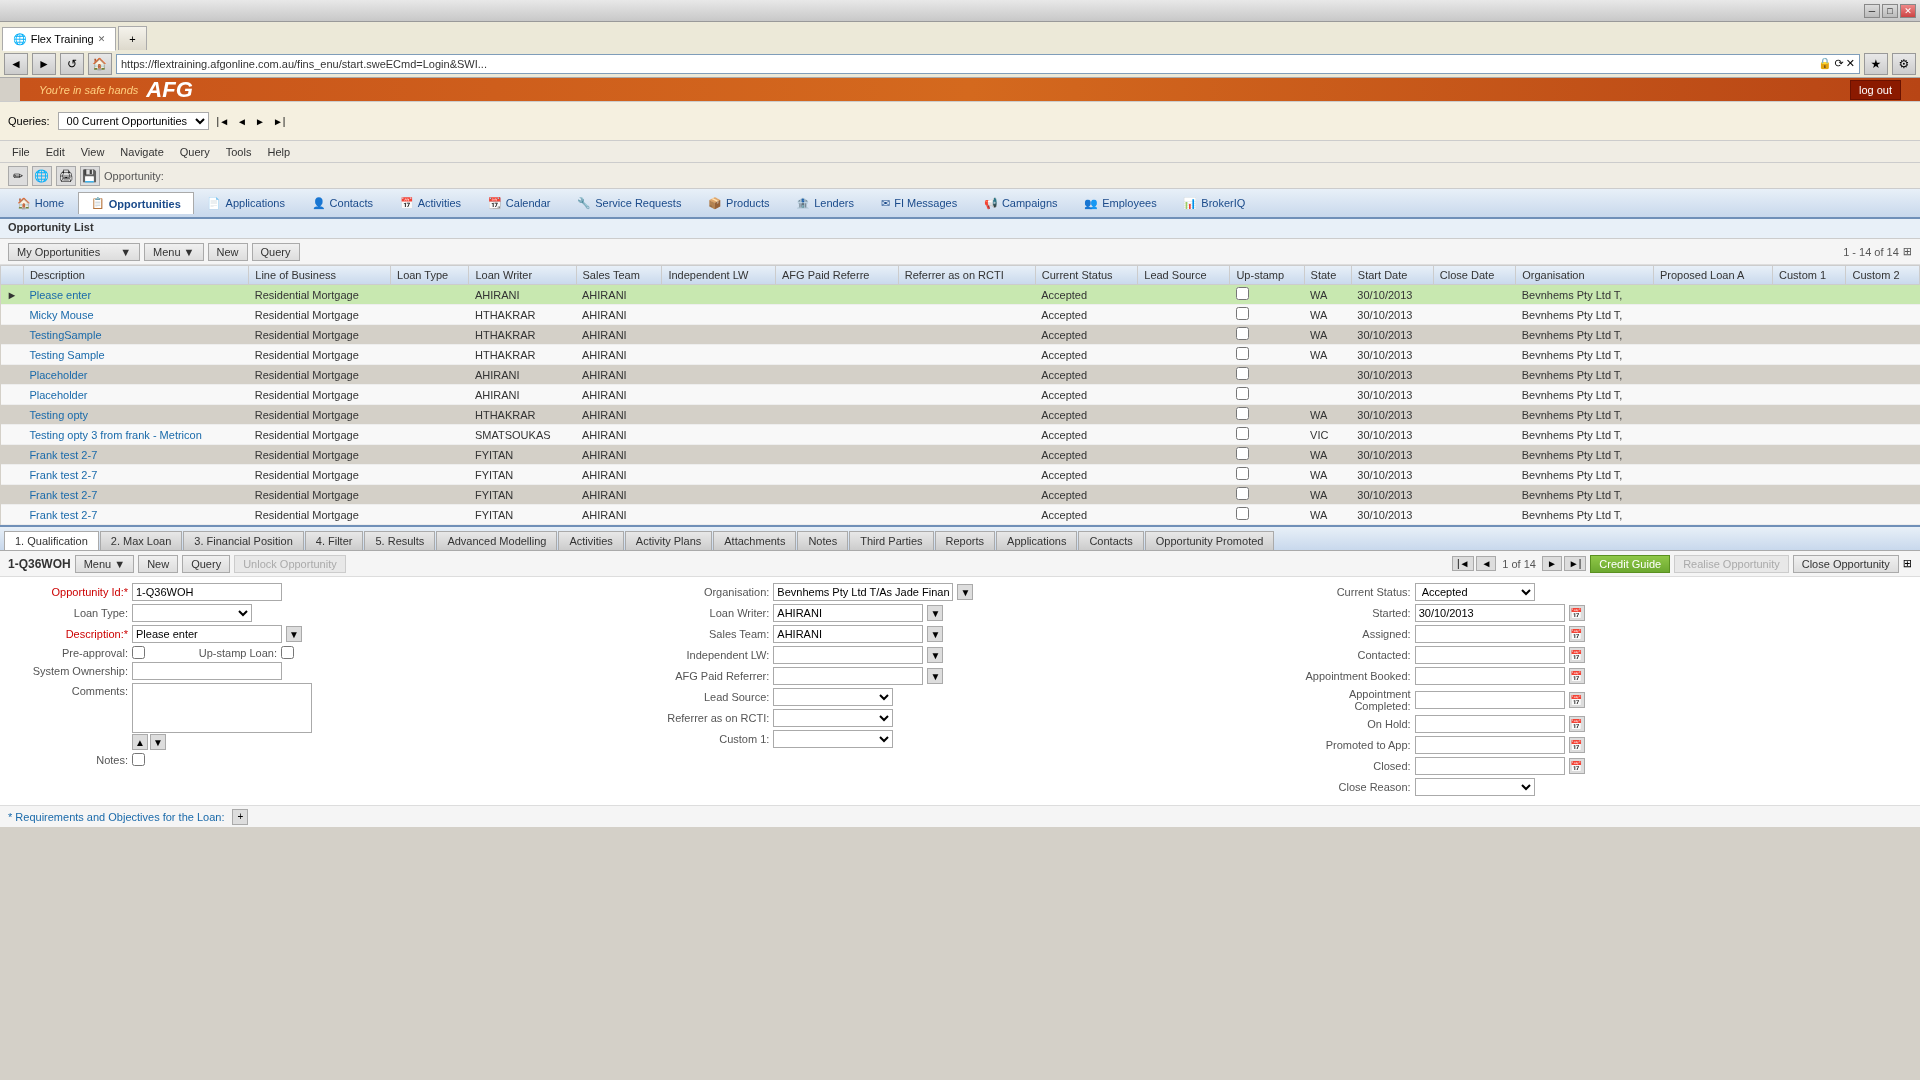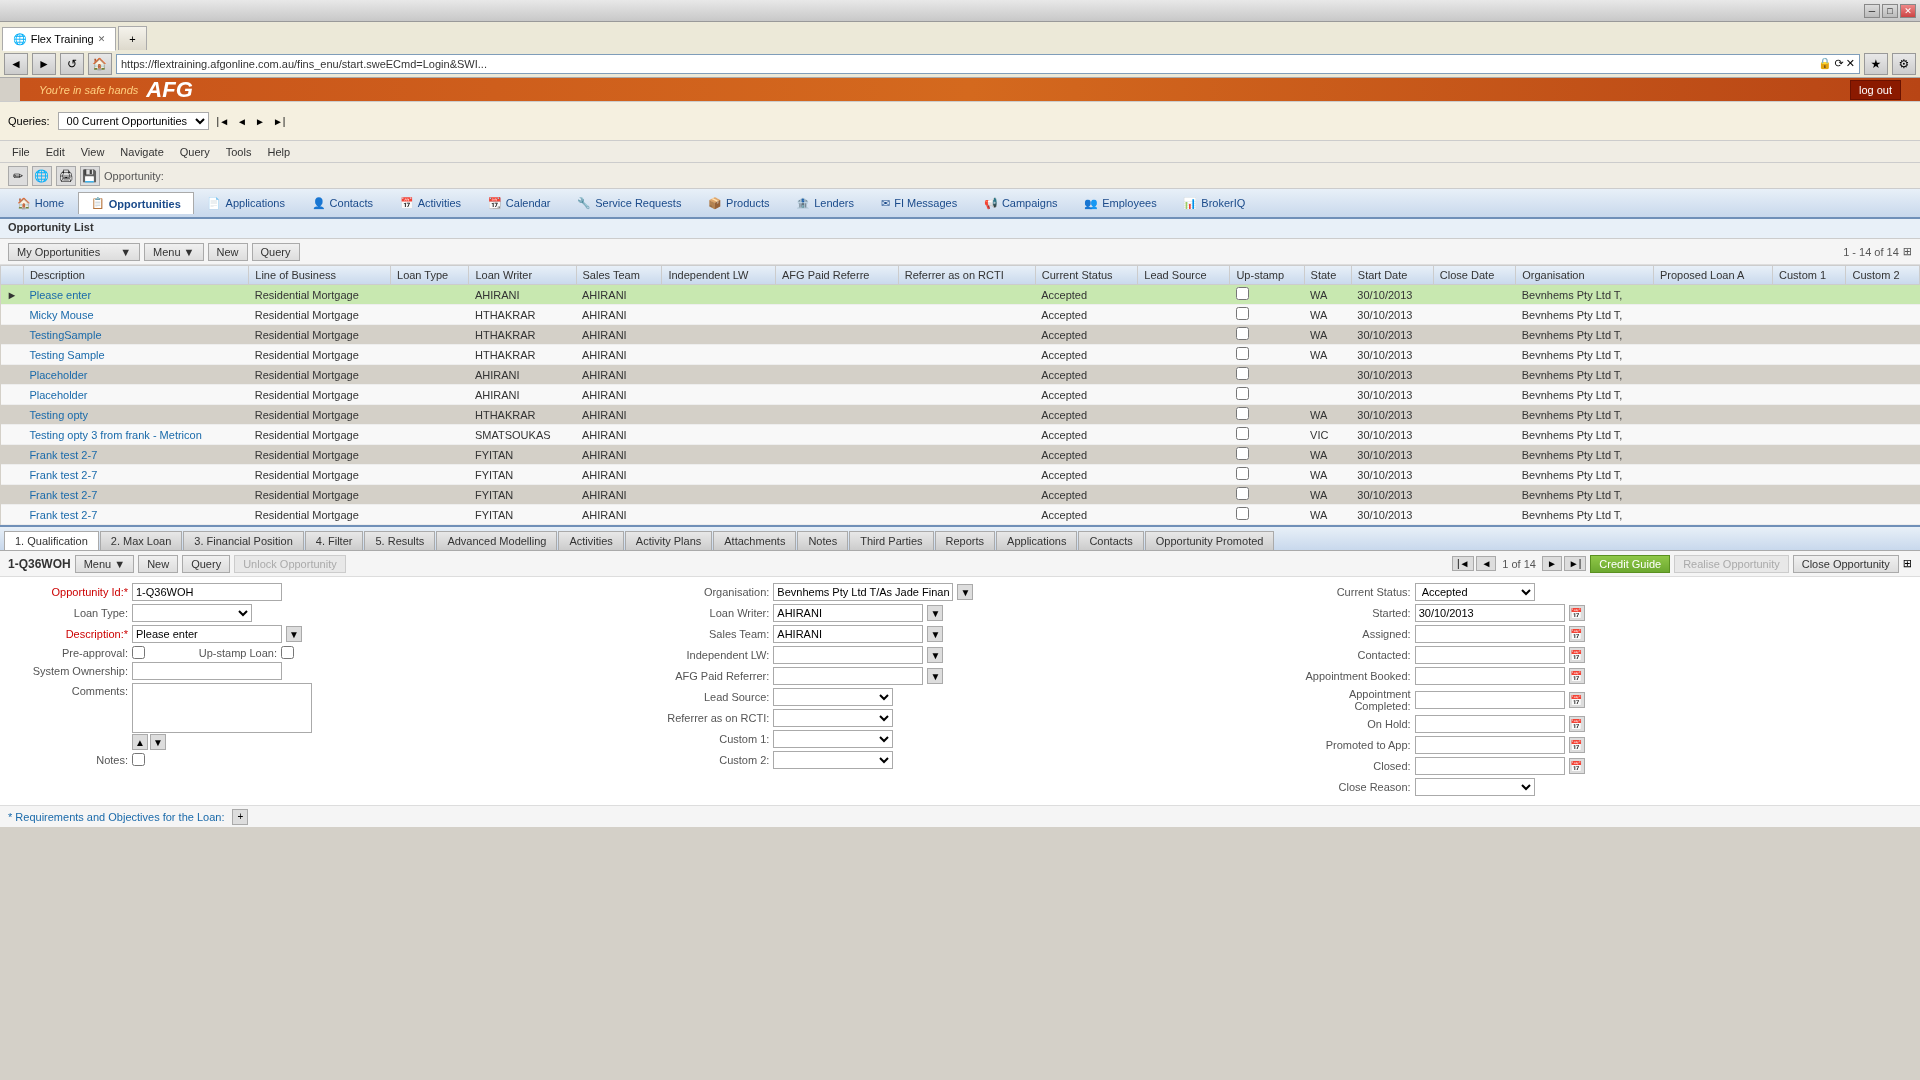--- a/index.html
+++ b/index.html
@@ -651,24 +651,20 @@
         <select class="form-select"></select>
       </div>
       <div class="form-row">
         <span class="form-label">Referrer as on RCTI:</span>
         <select class="form-select"></select>
       </div>
       <div class="form-row">
         <span class="form-label">Custom 1:</span>
         <select class="form-select"></select>
       </div>
-      <div class="form-row">
-        <span class="form-label">Custom 2:</span>
-        <select class="form-select"></select>
-      </div>
     </div>
 
     <div style="flex:1; min-width:220px;">
       <div class="form-row">
         <span class="form-label">Current Status:</span>
         <select class="form-select">
           <option>Accepted</option>
         </select>
       </div>
       <div class="form-row">

